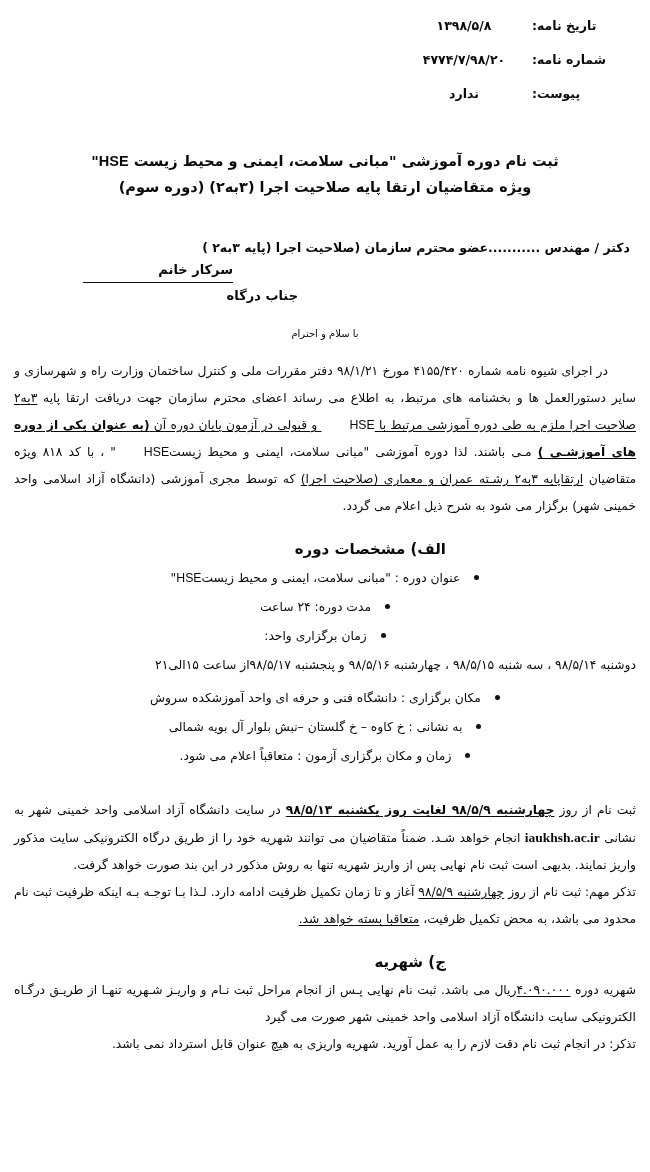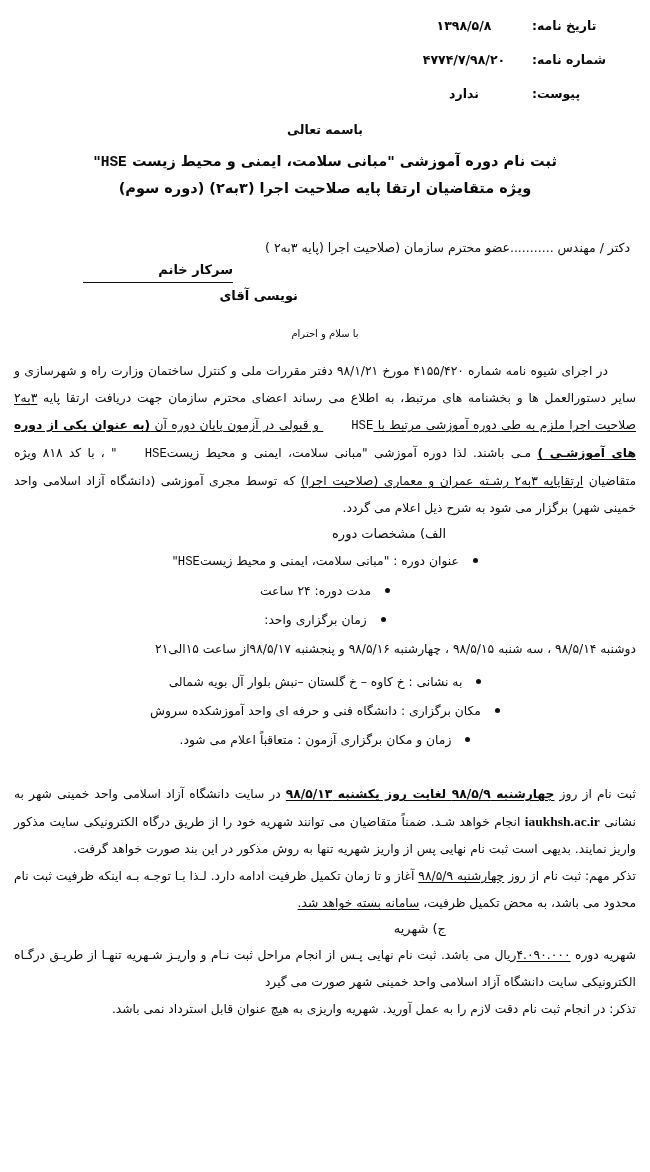--- a/index.html
+++ b/index.html
@@ -76,21 +76,21 @@
   .title-line {
     font-size: 14.5px;
     font-weight: bold;
     line-height: 26px;
     white-space: nowrap;
   }
   .ltr-inline {
     direction: ltr;
     unicode-bidi: embed;
     display: inline-block;
-    font-family: Liberation Mono, monospace;
+    font-family: Liberation Sans, sans-serif;
   }
 
   
   .addressee {
     position: absolute;
     top: 238px;
     right: 0;
     left: 0;
     height: 66px;
   }
@@ -116,21 +116,21 @@
     font-weight: bold;
     padding-top: 5px;
     display: block;
   }
   .addressee-right {
     position: absolute;
     right: 20px;
     top: 2px;
     width: 350px;
     font-size: 12.5px;
-    font-weight: normal;
+    font-weight: bold;
     text-align: right;
     white-space: nowrap;
   }
 
   .greeting {
     position: absolute;
     top: 328px;
     right: 0;
     left: 0;
     text-align: center;
@@ -151,24 +151,24 @@
     text-align: justify;
     text-justify: inter-word;
     text-align-last: right;
   }
   p.para.indent { text-indent: 28px; }
   u, .u { text-decoration: underline; text-underline-offset: 2px; }
   .b { font-weight: bold; }
 
   
   .sec-head {
-    font-size: 13px;
-    font-weight: normal;
+    font-size: 15px;
+    font-weight: bold;
     text-align: right;
-    margin: 4px 0 6px 0;
+    margin: 20px 0 6px 0;
   }
   .sec-head.centered-right { padding-right: 190px; }
 
   
   ul.bullets {
     list-style: none;
     margin: 4px 0 0 0;
     padding: 0;
   }
   ul.bullets li {
@@ -213,31 +213,30 @@
     <div class="meta-row">
       <span class="meta-label">شماره نامه:</span>
       <span class="meta-value">۴۷۷۴/۷/۹۸/۲۰</span>
     </div>
     <div class="meta-row">
       <span class="meta-label">پیوست:</span>
       <span class="meta-value">ندارد</span>
     </div>
   </div>
 
-  <div class="basmala">باسمه تعالی</div>
 
   <div class="title-lines">
     <div class="title-line"><span>ثبت نام دوره  آموزشی "مبانی سلامت، ایمنی و محیط زیست </span><span class="ltr-inline">HSE</span><span>"</span></div>
     <div class="title-line">ویژه  متقاضیان ارتقا پایه صلاحیت اجرا (۳به۲) (دوره سوم)</div>
   </div>
 
   <div class="addressee">
     <div class="addressee-left">
       <span class="addressee-salutation-1">سرکار خانم</span>
-      <span class="addressee-salutation-2">نویسی آقای</span>
+      <span class="addressee-salutation-2">جناب درگاه</span>
     </div>
     <div class="addressee-right">دکتر / مهندس ...........عضو محترم سازمان (صلاحیت اجرا (پایه ۳به۲ )</div>
   </div>
 
   <div class="greeting">با سلام و احترام</div>
 
   <div class="body-wrap">
 
     <p class="para indent"><span>در اجرای شیوه نامه شماره ۴۱۵۵/۴۲۰ مورخ ۹۸/۱/۲۱ دفتر مقررات ملی و کنترل ساختمان وزارت راه و شهرسازی و سایر دستورالعمل ها و بخشنامه های مرتبط، به اطلاع می رساند اعضای محترم سازمان جهت دریافت ارتقا پایه </span><u><span>۳به۲ صلاحیت اجرا ملزم به طی دوره  آموزشی مرتبط با </span><span class="ltr-inline">HSE</span><span> و قبولی در آزمون پایان دوره آن </span><b class="b">(به عنوان یكی از دوره های آموزشـی )</b></u><span> مـی باشند. لذا دوره آموزشی "مبانی سلامت، ایمنی و محیط زیست</span><span class="ltr-inline">HSE</span><span>" ، با کد ۸۱۸ ویژه متقاضیان </span><u>ارتقاپایه ۳به۲ رشـته عمران و معماری (صلاحیت اجرا)</u><span> که توسط مجری آموزشی (دانشگاه آزاد اسلامی واحد خمینی شهر) برگزار می شود به شرح ذیل اعلام می گردد.</span></p>
 
@@ -245,31 +244,31 @@
 
     <ul class="bullets">
       <li><span class="dot"></span><span class="li-text">عنوان دوره : "مبانی سلامت، ایمنی و محیط زیست</span><span class="ltr-inline">HSE</span><span class="li-text">"</span></li>
       <li><span class="dot"></span><span class="li-text">مدت دوره: ۲۴ ساعت</span></li>
       <li><span class="dot"></span><span class="li-text">زمان برگزاری واحد:</span></li>
     </ul>
 
     <p class="para center-line" style="line-height:29px;">دوشنبه ۹۸/۵/۱۴ ، سه شنبه ۹۸/۵/۱۵ ، چهارشنبه ۹۸/۵/۱۶ و پنجشنبه ۹۸/۵/۱۷از ساعت ۱۵الی۲۱</p>
 
     <ul class="bullets">
+      <li><span class="dot"></span><span class="li-text">مکان برگزاری : دانشگاه فنی و حرفه ای واحد آموزشکده سروش</span></li>
       <li><span class="dot"></span><span class="li-text">به نشانی : خ کاوه – خ گلستان –نبش بلوار آل بویه شمالی</span></li>
-      <li><span class="dot"></span><span class="li-text">مکان برگزاری : دانشگاه فنی و حرفه ای واحد آموزشکده سروش</span></li>
       <li><span class="dot"></span><span class="li-text">زمان و مکان برگزاری آزمون : متعاقباً اعلام می شود.</span></li>
     </ul>
 
     <div style="height:26px;"></div>
 
 
     <p class="para"><span>ثبت نام از روز </span><u class="b">چهارشنبه ۹۸/۵/۹ لغایت روز یکشنبه ۹۸/۵/۱۳</u><span> در سایت دانشگاه آزاد اسلامی واحد خمینی شهر به نشانی </span><span class="mono-url">iaukhsh.ac.ir</span><span> انجام خواهد شـد. ضمناً متقاضیان می توانند شهریه خود را از طریق درگاه الکترونیکی سایت مذکور واریز نمایند. بدیهی است ثبت نام نهایی پس از واریز شهریه تنها به روش مذکور در این بند صورت خواهد گرفت.</span></p>
 
-    <p class="para"><span>تذکر مهم: ثبت نام از روز </span><u>چهارشنبه ۹۸/۵/۹</u><span> آغاز و تا زمان تکمیل ظرفیت ادامه دارد. لـذا بـا توجـه بـه اینکه ظرفیت ثبت نام محدود می باشد، به محض تکمیل ظرفیت، </span><u>سامانه بسته خواهد شد.</u></p>
+    <p class="para"><span>تذکر مهم: ثبت نام از روز </span><u>چهارشنبه ۹۸/۵/۹</u><span> آغاز و تا زمان تکمیل ظرفیت ادامه دارد. لـذا بـا توجـه بـه اینکه ظرفیت ثبت نام محدود می باشد، به محض تکمیل ظرفیت، </span><u>متعاقبا بسته خواهد شد.</u></p>
 
     <div class="sec-head centered-right">ج) شهریه</div>
 
     <p class="para"><span>شهریه دوره </span><u>۴.۰۹۰.۰۰۰</u><span>ریال می باشد. ثبت نام نهایی پـس از انجام مراحل ثبت نـام و واریـز شـهریه تنهـا از طریـق درگـاه الکترونیکی سایت دانشگاه آزاد اسلامی واحد خمینی شهر صورت می گیرد</span></p>
 
     <p class="para center-line">تذکر: در انجام ثبت نام دقت لازم را به عمل آورید. شهریه واریزی به هیچ عنوان قابل استرداد نمی باشد.</p>
 
   </div>
 
 </div>

